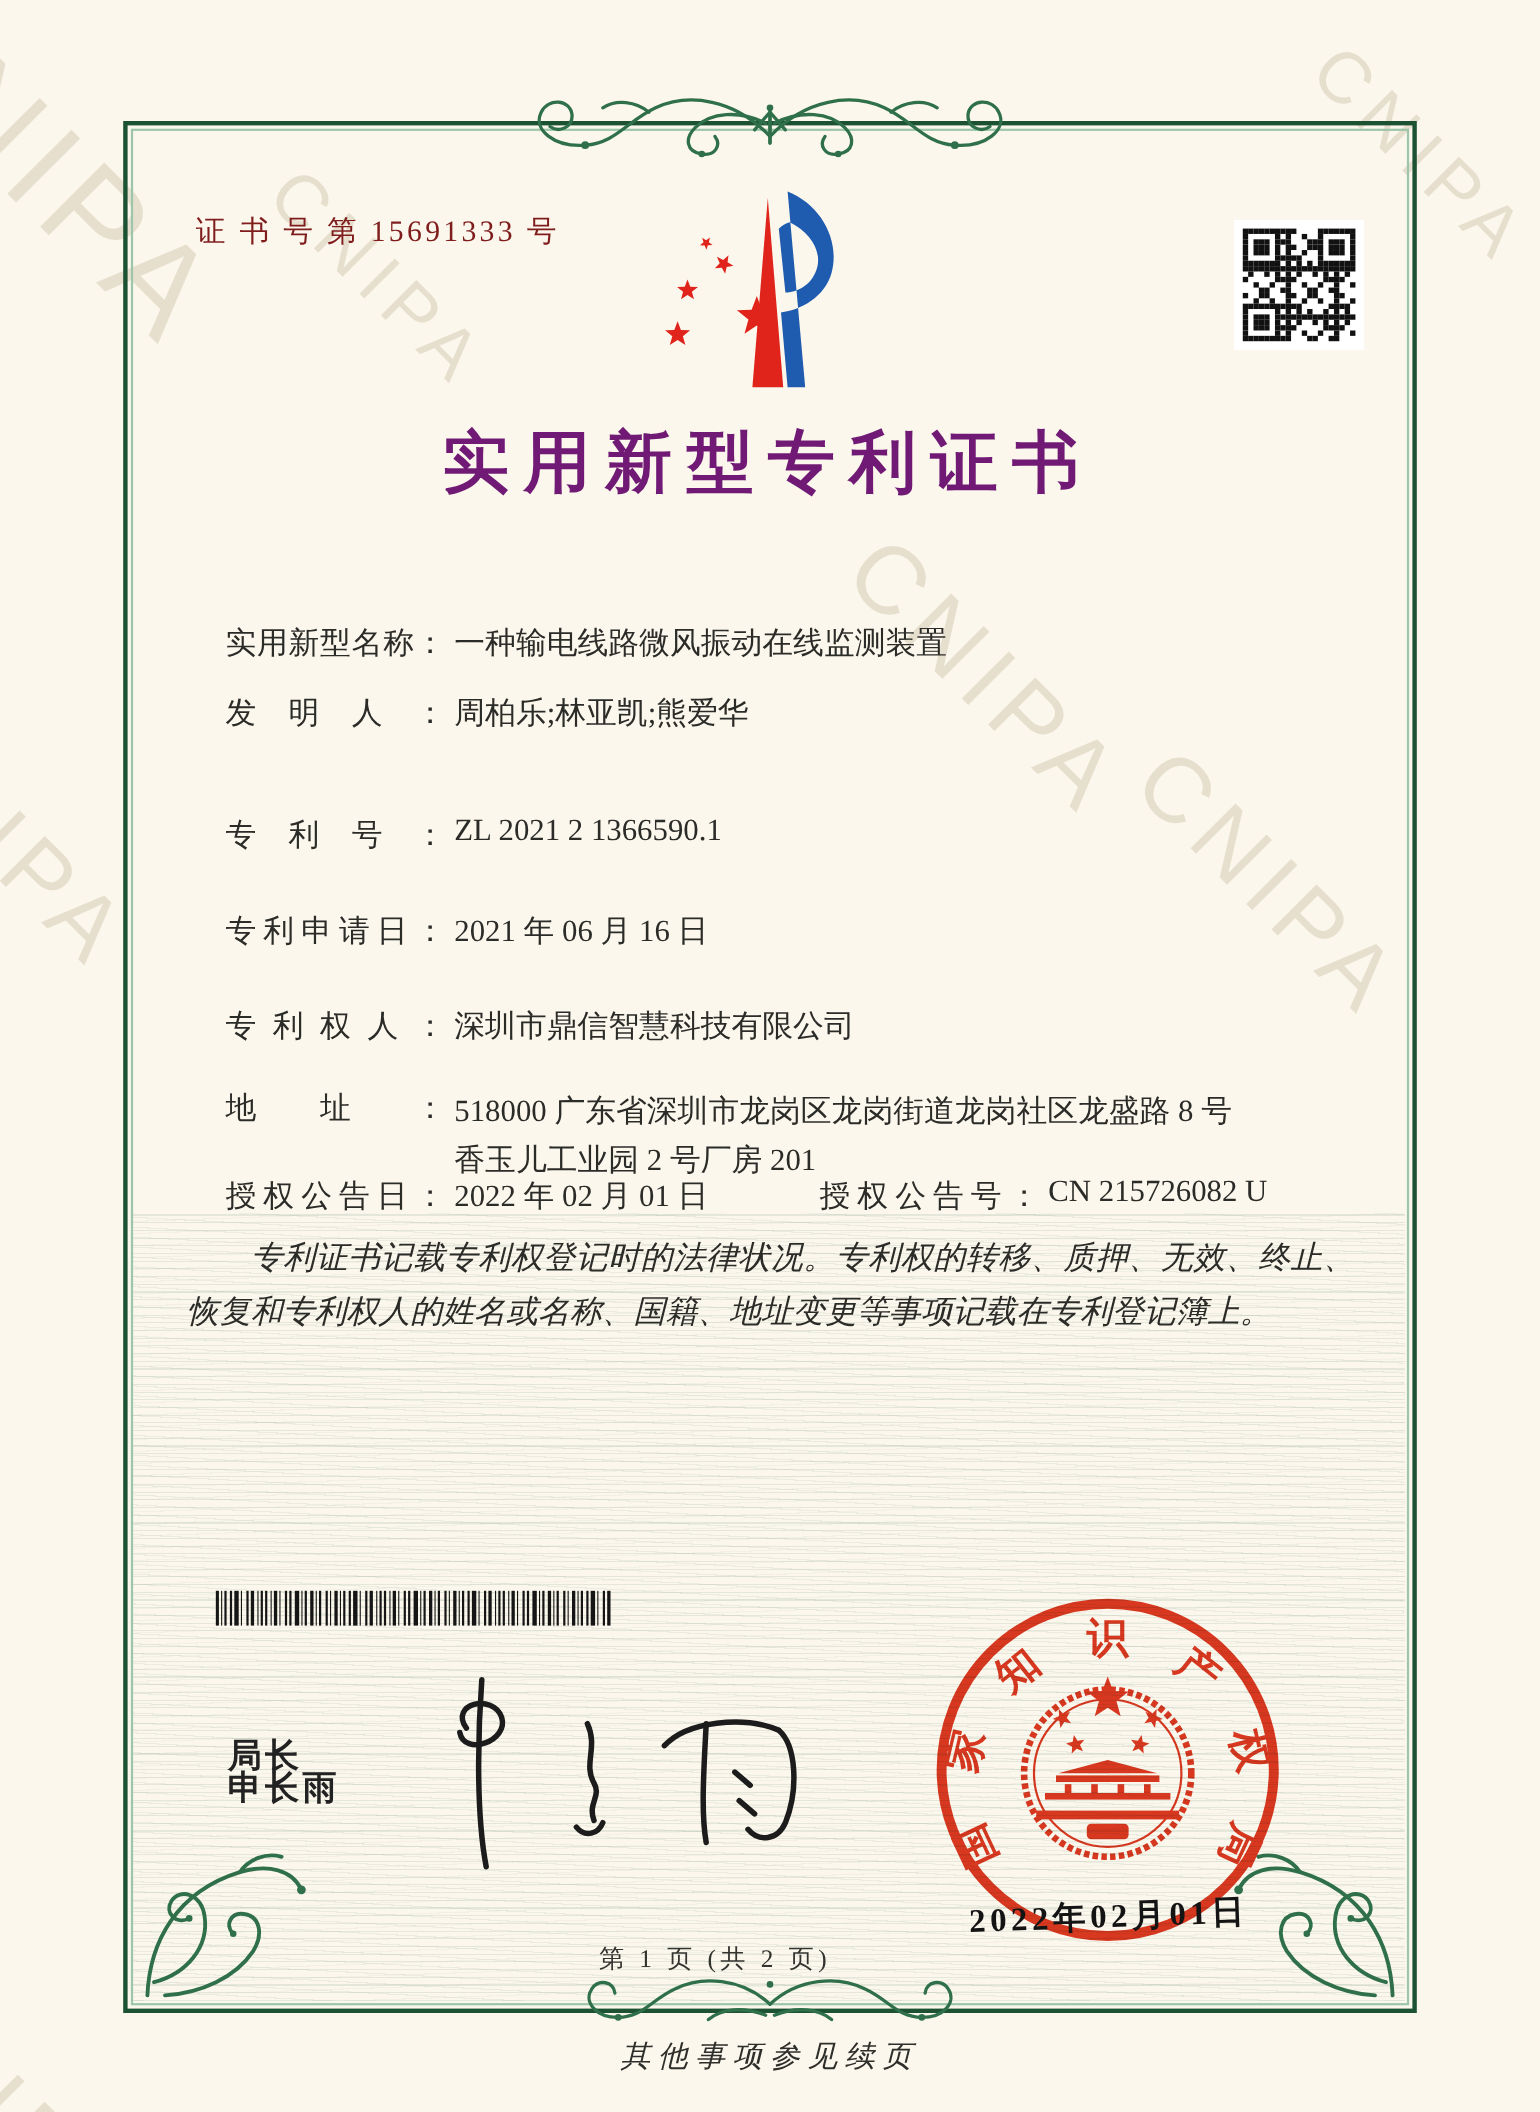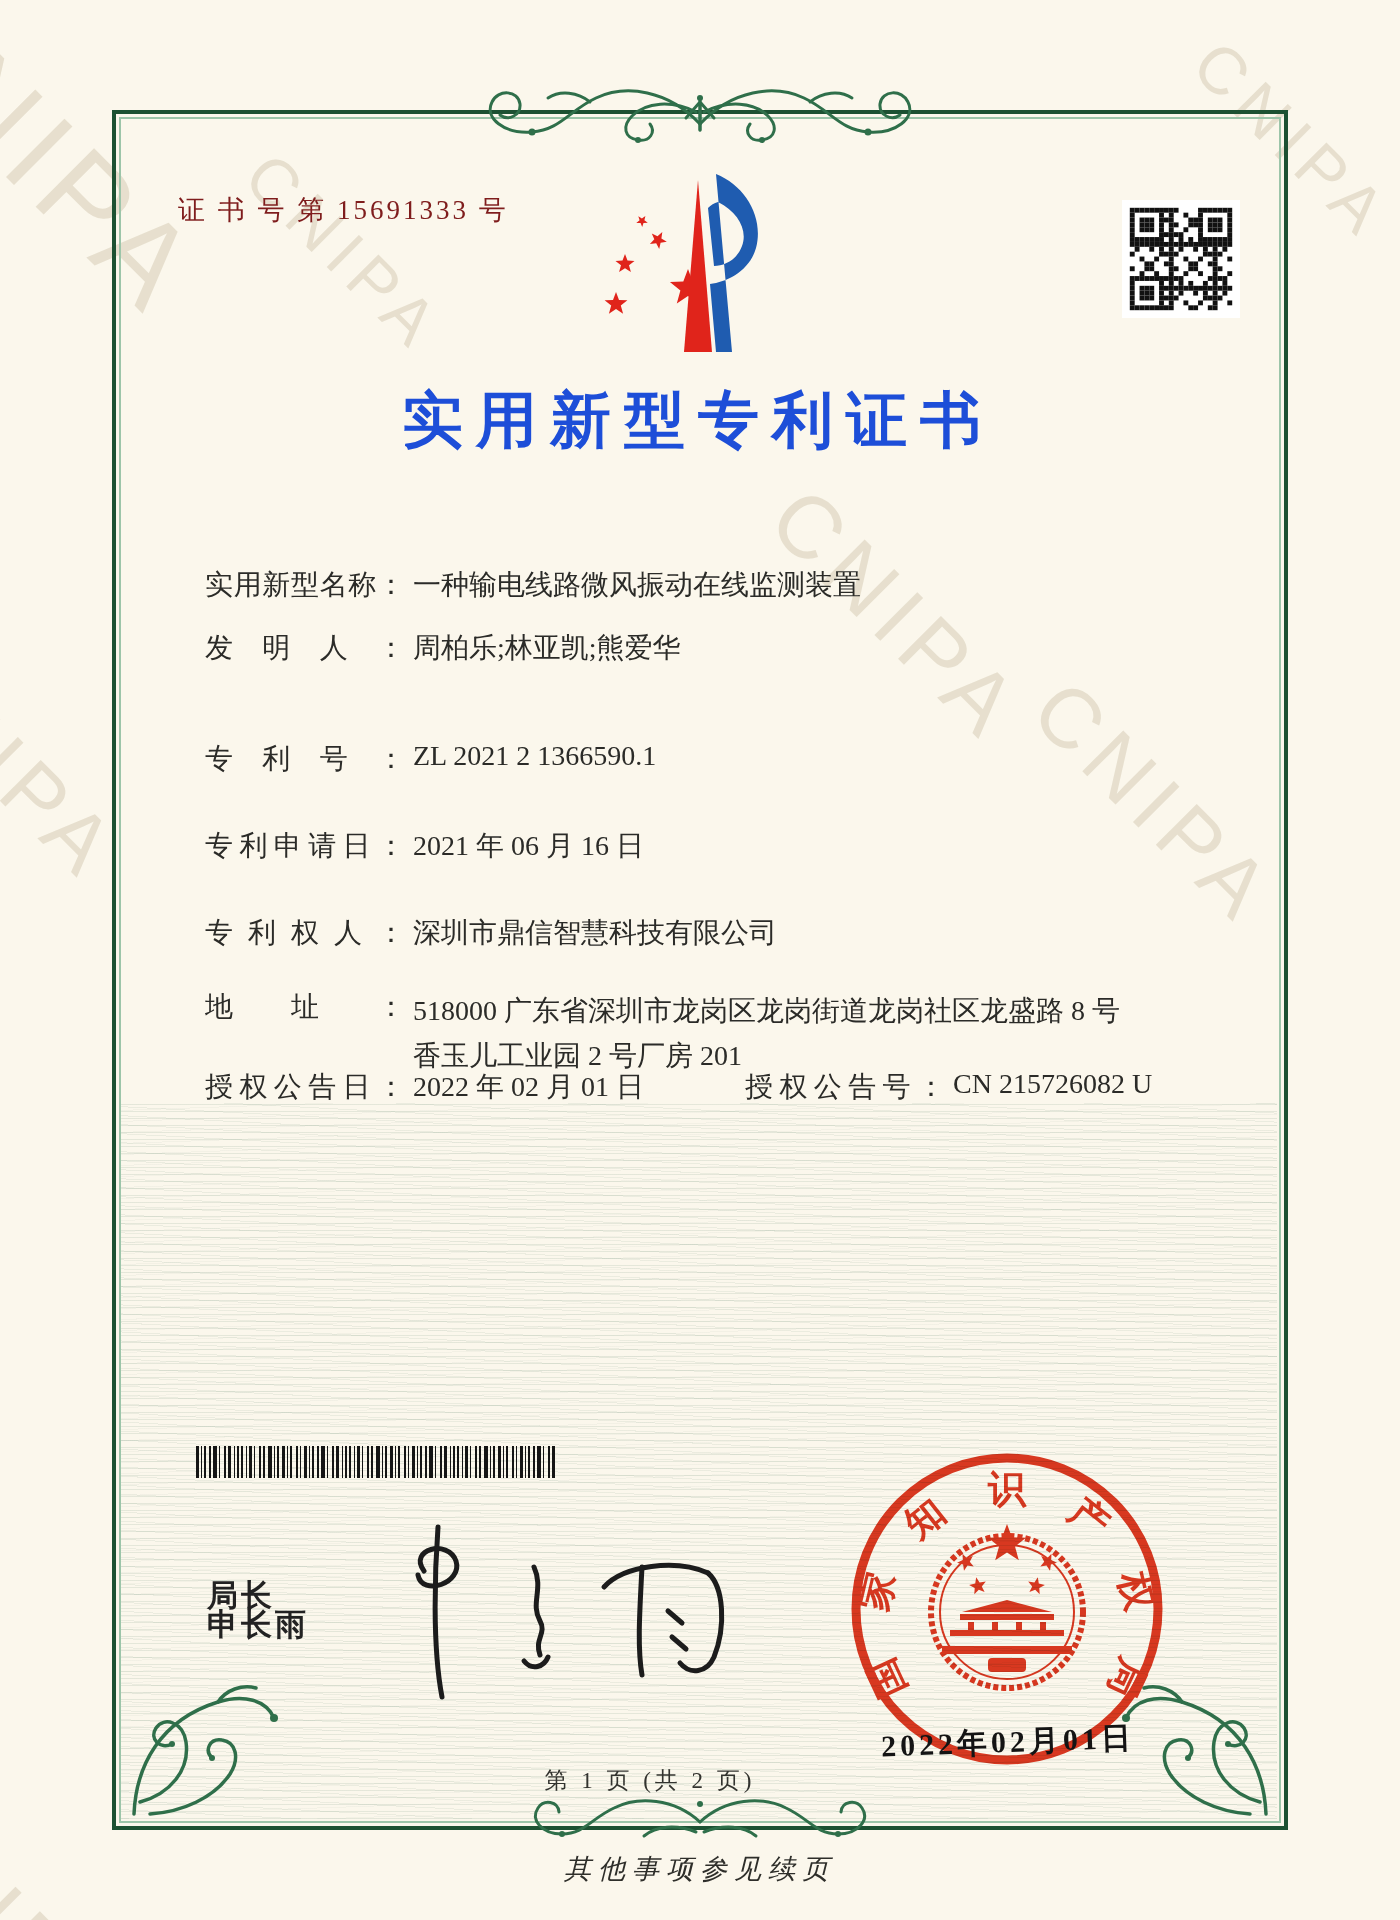--- a/index.html
+++ b/index.html
@@ -33,21 +33,21 @@
     letter-spacing:10px;white-space:nowrap;
     transform:rotate(45deg);transform-origin:left top;
     user-select:none;
   }
   
   .certno{position:absolute;left:178px;top:192px;font-size:27px;letter-spacing:3px;color:#7f1d1d;z-index:2;}
   .logo{position:absolute;left:578px;top:164px;width:196px;height:206px;z-index:2;}
   .qr{position:absolute;left:1122px;top:200px;width:118px;height:118px;z-index:2;background:#fff;}
   .title{
     position:absolute;left:112px;top:380px;width:1172px;text-align:center;
-    font-size:61px;font-weight:700;letter-spacing:13px;color:#1d4ed8;z-index:2;
+    font-size:61px;font-weight:700;letter-spacing:13px;color:#701a75;z-index:2;
   }
   
   .row{position:absolute;left:205px;font-size:28px;white-space:nowrap;z-index:2;}
   .lab{
     display:inline-block;width:200px;vertical-align:top;
     text-align:justify;text-align-last:justify;-moz-text-align-last:justify;
   }
   .val{margin-left:8px;}
   .valblock{display:inline-block;margin-left:8px;vertical-align:top;line-height:1.62;white-space:normal;width:800px;}
   .pair2{position:absolute;left:540px;top:0;}
@@ -440,20 +440,21 @@
   <span class="lab">地址：</span><span class="valblock"><span>518000  广东省深圳市龙岗区龙岗街道龙岗社区龙盛路 8 号</span><br><span>香玉儿工业园 2 号厂房 201</span></span>
 </div>
 <div class="row" style="top:1068px">
   <span class="lab">授权公告日：</span><span class="val">2022 年 02 月 01 日</span>
   <span class="pair2">
     <span class="lab">授权公告号：</span><span class="val">CN 215726082 U</span>
   </span>
 </div>
 
 <div class="bodytext">
+  <p>专利证书记载专利权登记时的法律状况。专利权的转移、质押、无效、终止、恢复和专利权人的姓名或名称、国籍、地址变更等事项记载在专利登记簿上。</p>
 </div>
 
 <svg class="barcode" id="bc-svg" width="368" height="32" viewBox="0 0 368 32">
     <rect x="0" y="0" width="3" height="32" fill="#151515"></rect>
     <rect x="5" y="0" width="1" height="32" fill="#151515"></rect>
     <rect x="8" y="0" width="2" height="32" fill="#151515"></rect>
     <rect x="13" y="0" width="2" height="32" fill="#151515"></rect>
     <rect x="17" y="0" width="4" height="32" fill="#151515"></rect>
     <rect x="23" y="0" width="1" height="32" fill="#151515"></rect>
     <rect x="28" y="0" width="2" height="32" fill="#151515"></rect>

